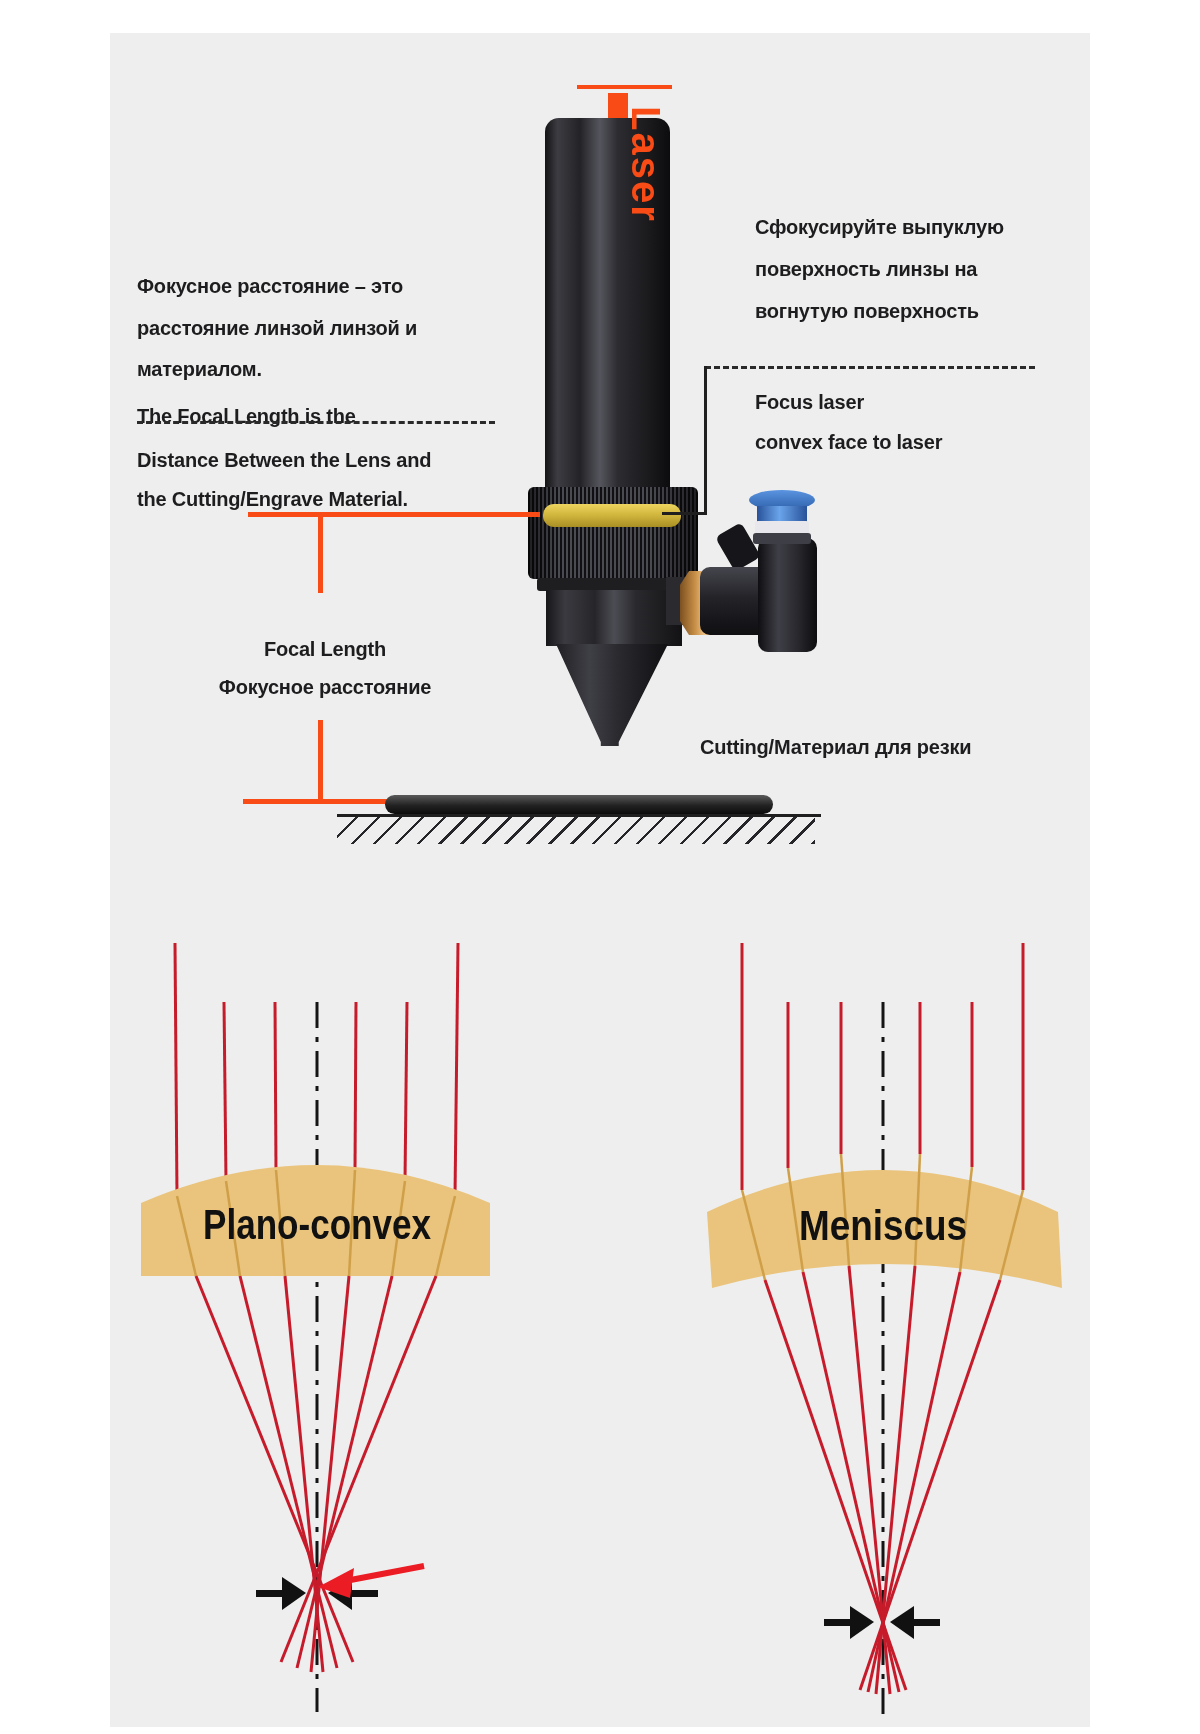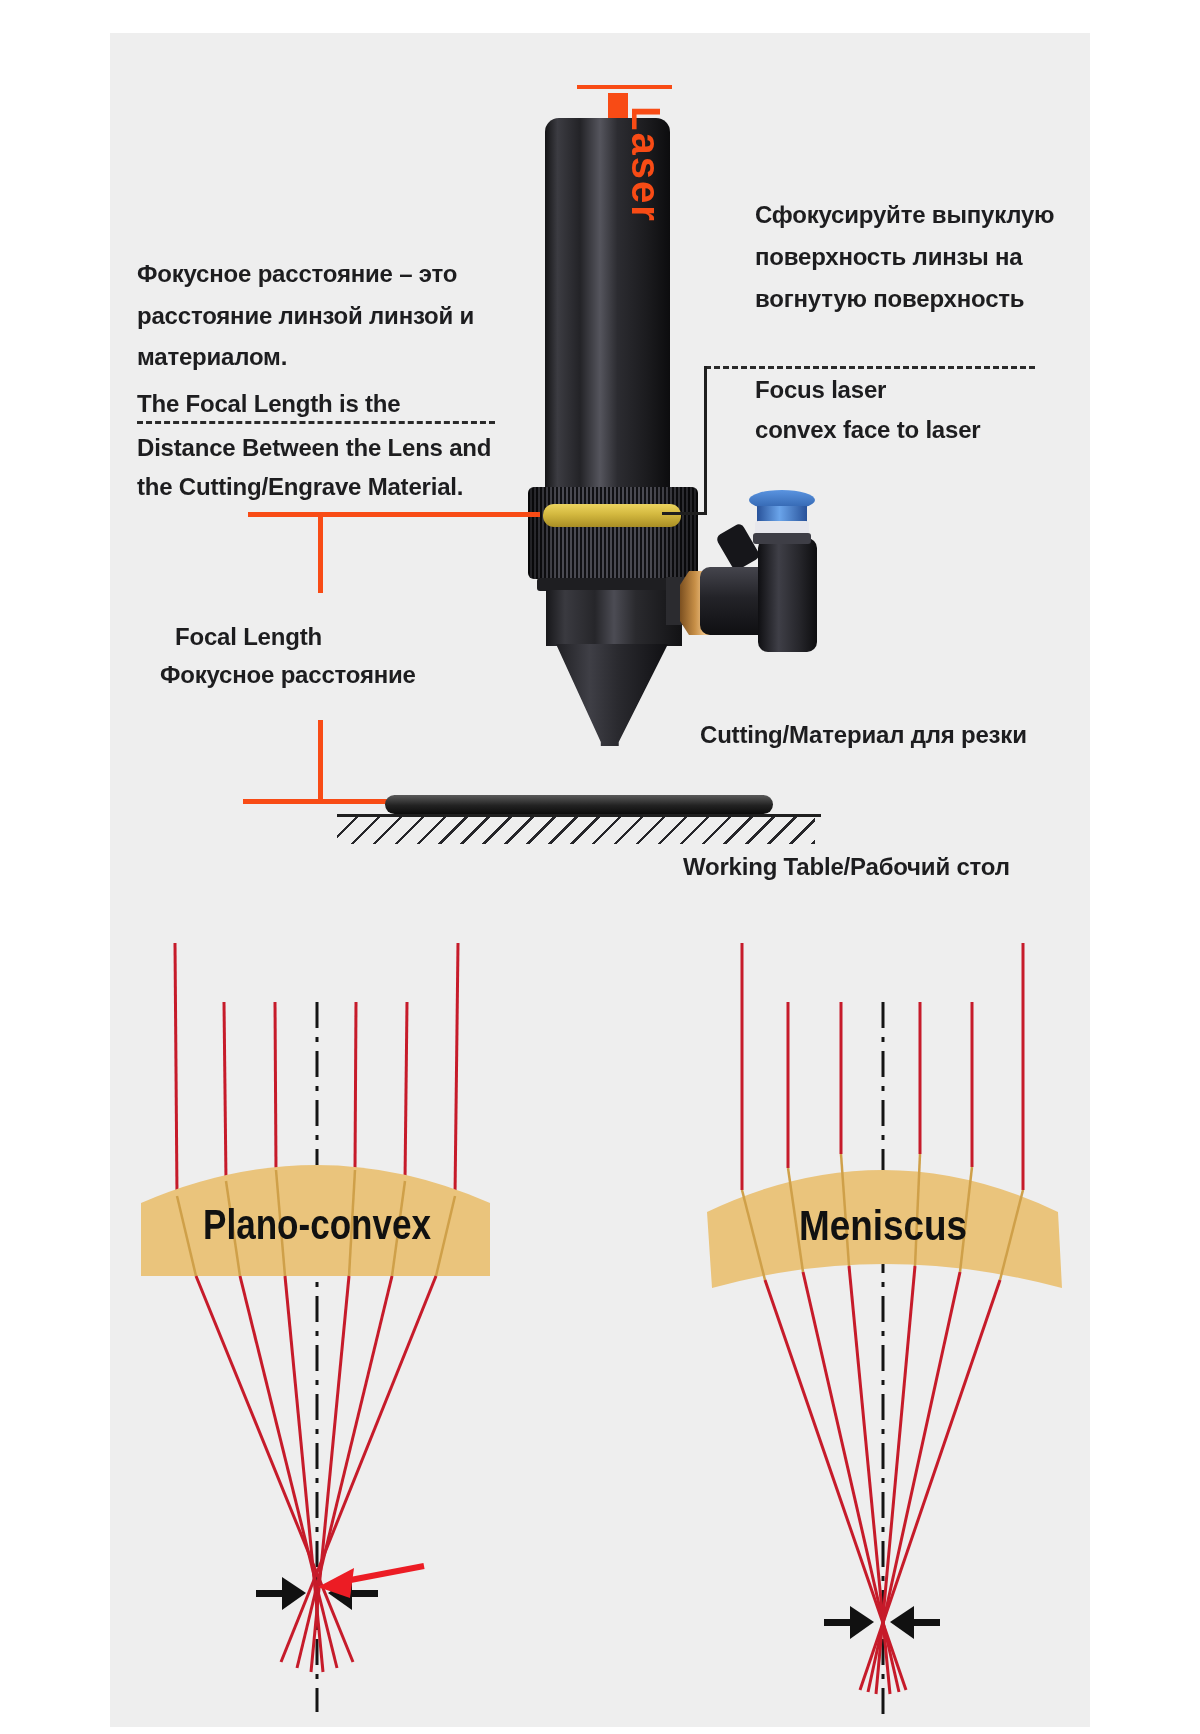--- a/index.html
+++ b/index.html
@@ -1,22 +1,22 @@
 <!DOCTYPE html>
 <html><head>
 <meta charset="utf-8">
 <style>
   html,body{margin:0;padding:0;background:#ffffff;}
   #stage{position:relative;width:1200px;height:1734px;background:#ffffff;overflow:hidden;
          font-family:"Liberation Sans",sans-serif;}
   #canvas-bg{position:absolute;left:110px;top:33px;width:980px;height:1694px;background:#eeeeee;}
   .abs{position:absolute;}
-  .lbl{position:absolute;font-weight:600;font-size:24px;line-height:30px;color:#1d1d1f;
-       white-space:nowrap;letter-spacing:-0.2px;}
-  .lbl-center{text-align:left;}
+  .lbl{position:absolute;font-weight:600;font-size:20px;line-height:30px;color:#1d1d1f;
+       white-space:nowrap;letter-spacing:-0.2px;margin-top:12px;}
+  .lbl-center{text-align:center;}
   .dash-line{position:absolute;border-top:3px dashed #2a2a2a;height:0;}
   .orange{background:#f84b15;}
   .blackline{background:#1f1f1f;}
 
   
   #laser-body{left:545px;top:118px;width:125px;height:370px;border-radius:14px 14px 0 0;
     background:linear-gradient(90deg,#141416 0%,#3c3c42 10%,#232327 28%,#55555d 44%,#2c2c31 58%,#1b1b1e 82%,#0c0c0e 100%);}
   #knurl-ring{left:528px;top:487px;width:170px;height:92px;border-radius:6px;
     background:
       linear-gradient(90deg,rgba(0,0,0,.6) 0%,rgba(0,0,0,0) 18%,rgba(0,0,0,0) 72%,rgba(0,0,0,.6) 100%),
@@ -111,21 +111,20 @@
   <div class="dash-line" style="left:705px;top:366px;width:330px"></div>
   <div class="abs blackline" style="left:704px;top:366px;width:3px;height:148px"></div>
   <div class="abs blackline" style="left:662px;top:512px;width:45px;height:3px"></div>
   <div class="lbl" style="left:755px;top:375px">Focus laser</div>
   <div class="lbl" style="left:755px;top:415px">convex face to laser</div>
 
   <div class="abs" id="material-slab"></div>
   <div class="abs blackline" id="table-line"></div>
   <div class="abs" id="hatching"></div>
   <div class="lbl" style="left:700px;top:720px">Cutting/Материал для резки</div>
-  <div class="lbl" style="left:683px;top:852px">Working Table/Рабочий стол</div>
 
   <svg class="abs" style="left:0;top:925px" width="1200" height="800" viewBox="0 925 1200 800">
 
     <g>
       <path d="M317 1002 V1712" stroke="#141414" stroke-width="3" stroke-dasharray="26 9 5 9" fill="none"></path>
       <g stroke="#c61b2a" stroke-width="3">
         <line x1="175" y1="943" x2="177" y2="1196"></line>
         <line x1="224" y1="1002" x2="226" y2="1181"></line>
         <line x1="275" y1="1002" x2="276" y2="1170"></line>
         <line x1="356" y1="1002" x2="355" y2="1170"></line>

